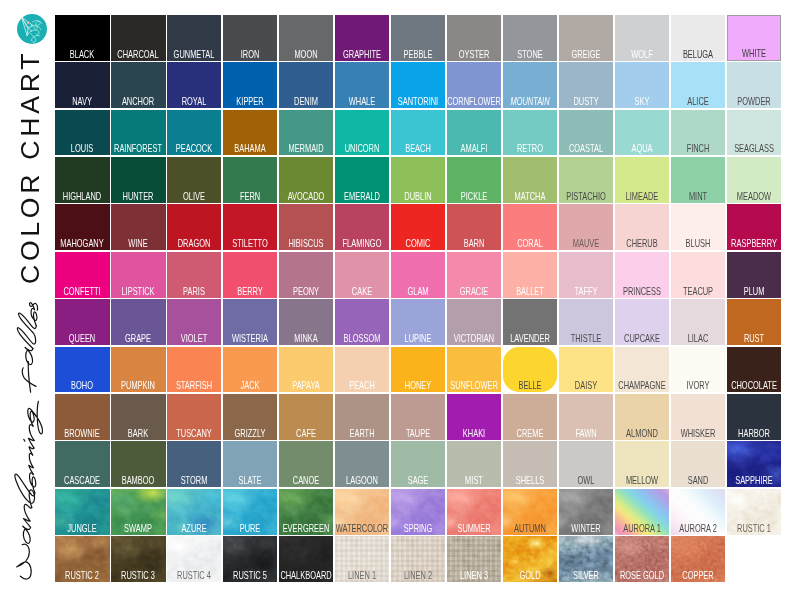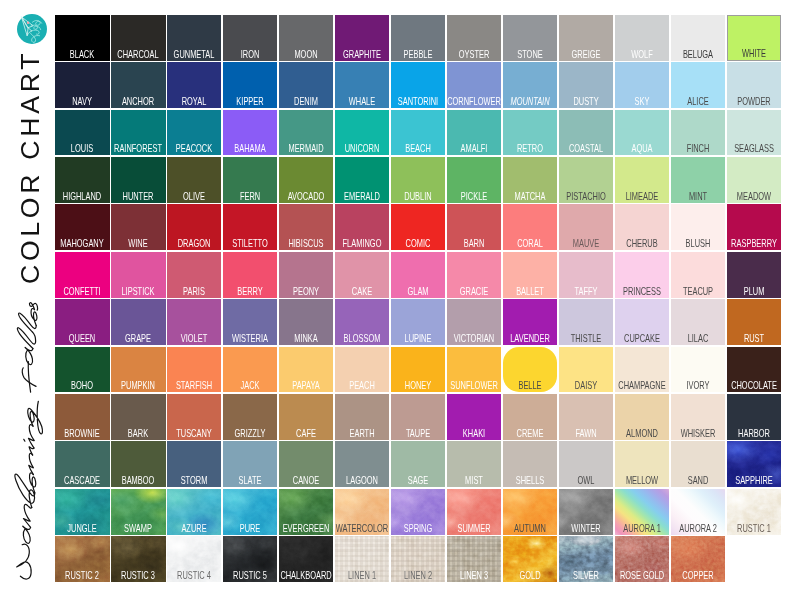--- a/index.html
+++ b/index.html
@@ -358,21 +358,21 @@
         <div class="sw" style="background:#ced0d1;">
           <span class="lbl" style="color:#ffffff">WOLF</span>
         </div>
       </div>
 <div class="cell">
         <div class="sw" style="background:#eaeaea;">
           <span class="lbl" style="color:#3a3a3a">BELUGA</span>
         </div>
       </div>
 <div class="cell">
-        <div class="sw white-cell" style="background:#bef264;">
+        <div class="sw white-cell" style="background:#f0abfc;">
           <span class="lbl" style="color:#3a3a3a">WHITE</span>
         </div>
       </div>
 <div class="cell">
         <div class="sw" style="background:#1b2039;">
           <span class="lbl" style="color:#ffffff">NAVY</span>
         </div>
       </div>
 <div class="cell">
         <div class="sw" style="background:#2a4450;">
@@ -443,21 +443,21 @@
         <div class="sw" style="background:#057a79;">
           <span class="lbl" style="color:#ffffff">RAINFOREST</span>
         </div>
       </div>
 <div class="cell">
         <div class="sw" style="background:#0b7e92;">
           <span class="lbl" style="color:#ffffff">PEACOCK</span>
         </div>
       </div>
 <div class="cell">
-        <div class="sw" style="background:#8b5cf6;text-decoration:underline;">
+        <div class="sw" style="background:#a16207;text-decoration:underline;">
           <span class="lbl" style="color:#ffffff">BAHAMA</span>
         </div>
       </div>
 <div class="cell">
         <div class="sw" style="background:#459886;">
           <span class="lbl" style="color:#ffffff">MERMAID</span>
         </div>
       </div>
 <div class="cell">
         <div class="sw" style="background:#0fb7a5;">
@@ -728,21 +728,21 @@
         <div class="sw" style="background:#9ba4d8;">
           <span class="lbl" style="color:#ffffff">LUPINE</span>
         </div>
       </div>
 <div class="cell">
         <div class="sw" style="background:#b39eab;">
           <span class="lbl" style="color:#ffffff">VICTORIAN</span>
         </div>
       </div>
 <div class="cell">
-        <div class="sw" style="background:#a21caf;">
+        <div class="sw" style="background:#737373;">
           <span class="lbl" style="color:#ffffff">LAVENDER</span>
         </div>
       </div>
 <div class="cell">
         <div class="sw" style="background:#cdc7dd;">
           <span class="lbl" style="color:#4a4a4a">THISTLE</span>
         </div>
       </div>
 <div class="cell">
         <div class="sw" style="background:#ded1ee;">
@@ -753,21 +753,21 @@
         <div class="sw" style="background:#e5d9dd;">
           <span class="lbl" style="color:#4a4a4a">LILAC</span>
         </div>
       </div>
 <div class="cell">
         <div class="sw" style="background:#c06820;">
           <span class="lbl" style="color:#ffffff">RUST</span>
         </div>
       </div>
 <div class="cell">
-        <div class="sw" style="background:#14532d;">
+        <div class="sw" style="background:#1d4ed8;">
           <span class="lbl" style="color:#ffffff">BOHO</span>
         </div>
       </div>
 <div class="cell">
         <div class="sw" style="background:#da8442;">
           <span class="lbl" style="color:#ffffff">PUMPKIN</span>
         </div>
       </div>
 <div class="cell">
         <div class="sw" style="background:#fa8452;">

